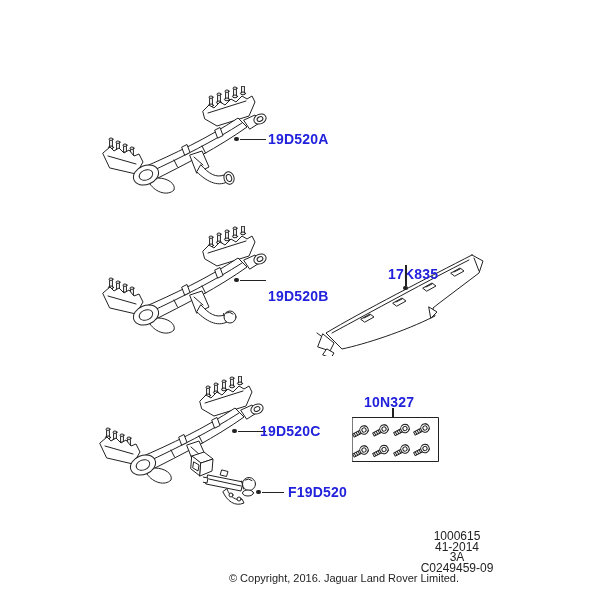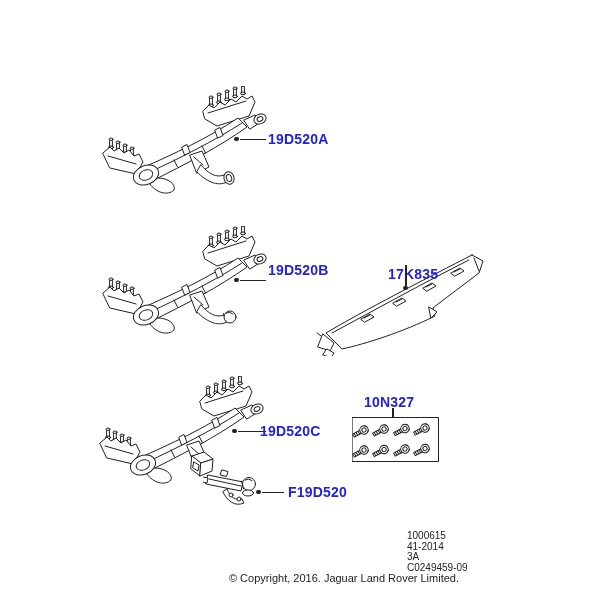--- a/index.html
+++ b/index.html
@@ -14,22 +14,22 @@
     cursor:pointer;
   }
   .leader{position:absolute;background:var(--lineart,#222222);}
   .leader.h{height:1.5px;}
   .leader.v{width:1.5px;}
   .dot{
     position:absolute;width:5px;height:4px;border-radius:2px;
     background:var(--lineart,#222222);
   }
   .refblock{
-    position:absolute;left:407px;top:531px;width:100px;
-    font-size:10px;line-height:10.5px;color:#222;
+    position:absolute;left:407px;top:531px;width:100px;text-align:center;
+    font-size:12px;line-height:10.5px;color:#222;
   }
   .copyright{
     position:absolute;left:0;top:572px;width:100%;text-align:center;
     font-size:11px;color:#222;padding-left:44px;
   }
   svg .ln{stroke:#222;stroke-width:1;fill:none;stroke-linejoin:round;stroke-linecap:round;}
   svg .fw{fill:#fff;}
 </style>
 </head>
 <body>
@@ -168,21 +168,21 @@
       <ellipse cx="45" cy="34" rx="5.5" ry="3" class="fw"></ellipse>
     </g>
   </svg>
 
   <div class="dot" style="left:234px;top:137px"></div>
   <div class="leader h" style="left:240px;top:138.5px;width:26px"></div>
   <div class="callout" style="left:268px;top:134px">19D520A</div>
 
   <div class="dot" style="left:234px;top:278px"></div>
   <div class="leader h" style="left:240px;top:279.5px;width:26px"></div>
-  <div class="callout" style="left:268px;top:265px">19D520B</div>
+  <div class="callout" style="left:268px;top:291px">19D520B</div>
 
   <div class="callout" style="left:388px;top:269px">17K835</div>
   <div class="leader v" style="left:405px;top:265px;height:21px"></div>
   <div class="dot" style="left:403px;top:286px"></div>
 
   <div class="dot" style="left:232px;top:429px"></div>
   <div class="leader h" style="left:238px;top:430.5px;width:28px"></div>
   <div class="callout" style="left:260px;top:426px">19D520C</div>
 
   <div class="callout" style="left:364px;top:397px">10N327</div>

